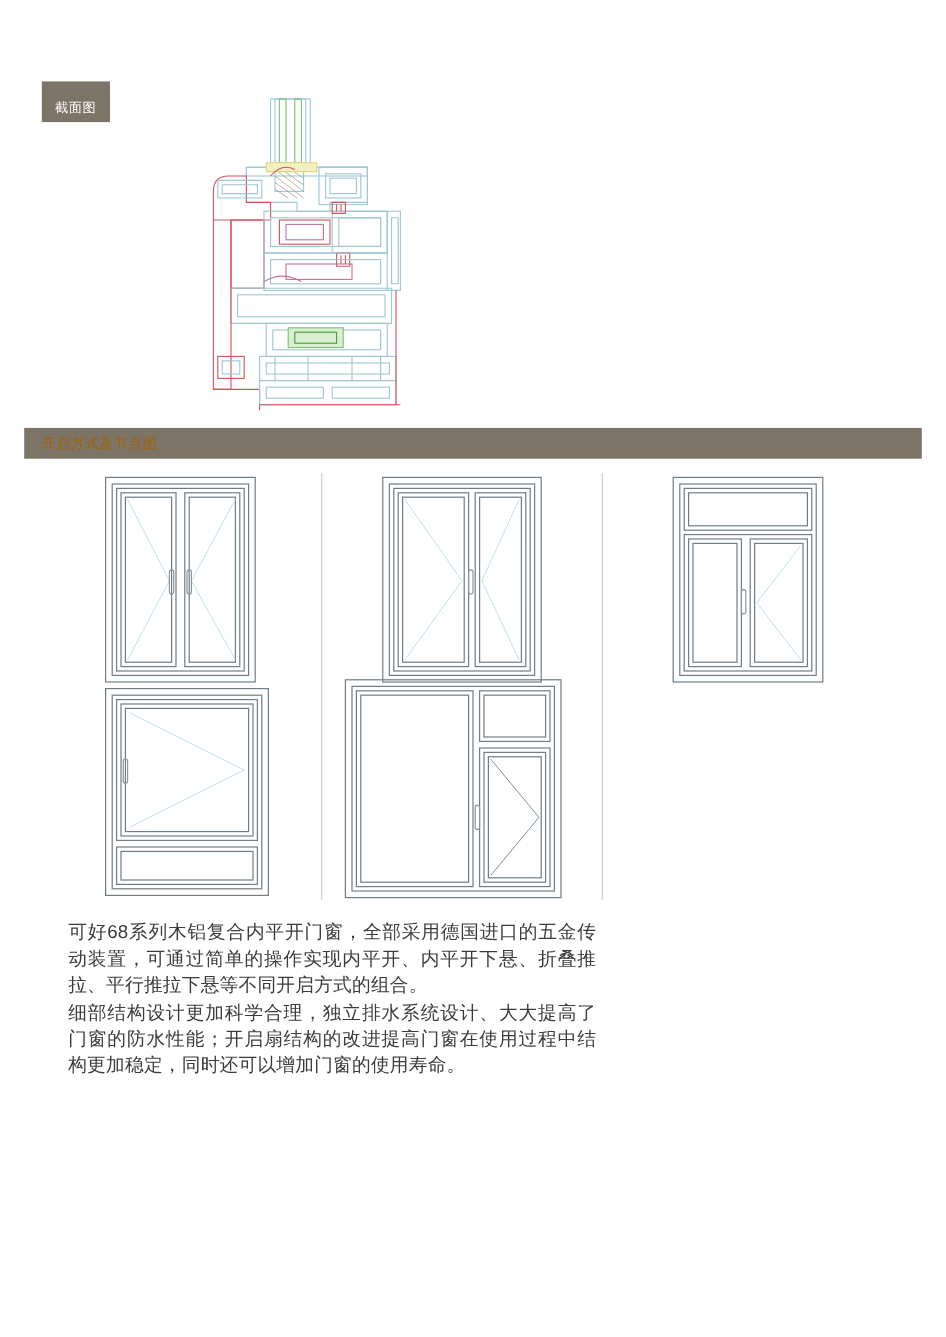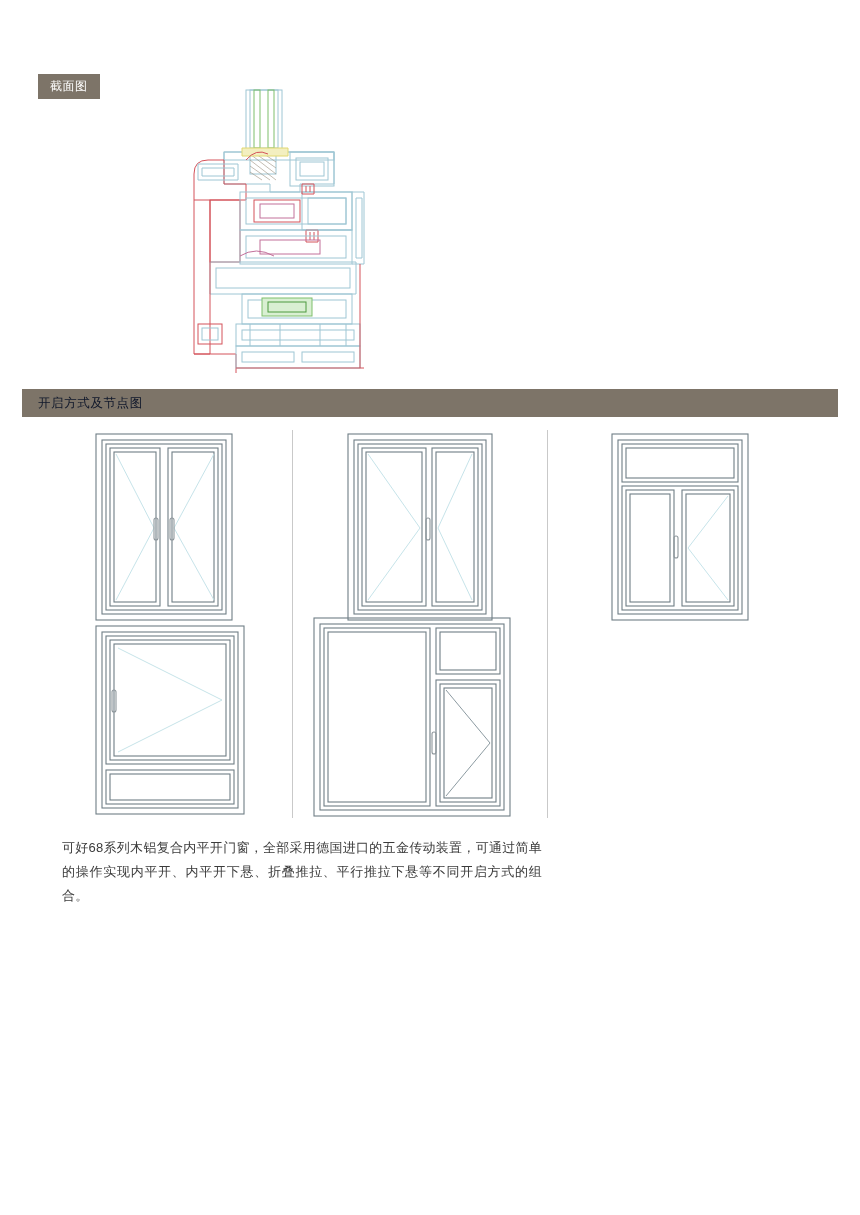--- a/index.html
+++ b/index.html
@@ -24,38 +24,38 @@
 
   
   .chip-small {
     position: absolute;
     left: 38px;
     top: 74px;
     background: #7d7468;
     color: #ffffff;
     font-size: 12px;
     line-height: 12px;
-    padding: 6px 12px 7px 12px;
+    padding: 18px 12px 7px 12px;
     letter-spacing: 0.5px;
     white-space: nowrap;
   }
 
   .band {
     position: absolute;
     left: 22px;
     top: 389px;
     width: 816px;
     height: 28px;
     background: #7d7468;
   }
   .band-label {
     position: absolute;
     left: 38px;
     top: 395px;
-    color: #0f172a;
+    color: #a16207;
     font-size: 12.5px;
     line-height: 16px;
     letter-spacing: 0.6px;
     white-space: nowrap;
   }
 
   
   .section-figure {
     position: absolute;
     left: 150px;
@@ -83,21 +83,21 @@
     width: 1px;
     background: #c9c9c9;
   }
 
   
   .copy {
     position: absolute;
     left: 62px;
     top: 836px;
     width: 480px;
-    font-size: 13px;
+    font-size: 17px;
     line-height: 24px;
     color: #3b3b3b;
     letter-spacing: 0.2px;
   }
   .copy p {
     margin: 0 0 1px 0;
     text-align: justify;
   }
 </style>
 </head>
@@ -269,15 +269,16 @@
         <g stroke="#7f8e96" stroke-width="0.9">
           <path d="M134 74 L178 127 L134 180"></path>
         </g>
         <rect x="120" y="116" width="4" height="22" rx="2" stroke="#8d969b"></rect>
       </svg>
     </div>
   </div>
 
   <div class="copy">
     <p>可好68系列木铝复合内平开门窗，全部采用德国进口的五金传动装置，可通过简单的操作实现内平开、内平开下悬、折叠推拉、平行推拉下悬等不同开启方式的组合。</p>
+    <p>细部结构设计更加科学合理，独立排水系统设计、大大提高了门窗的防水性能；开启扇结构的改进提高门窗在使用过程中结构更加稳定，同时还可以增加门窗的使用寿命。</p>
   </div>
 
 </div>
 
 </body></html>

